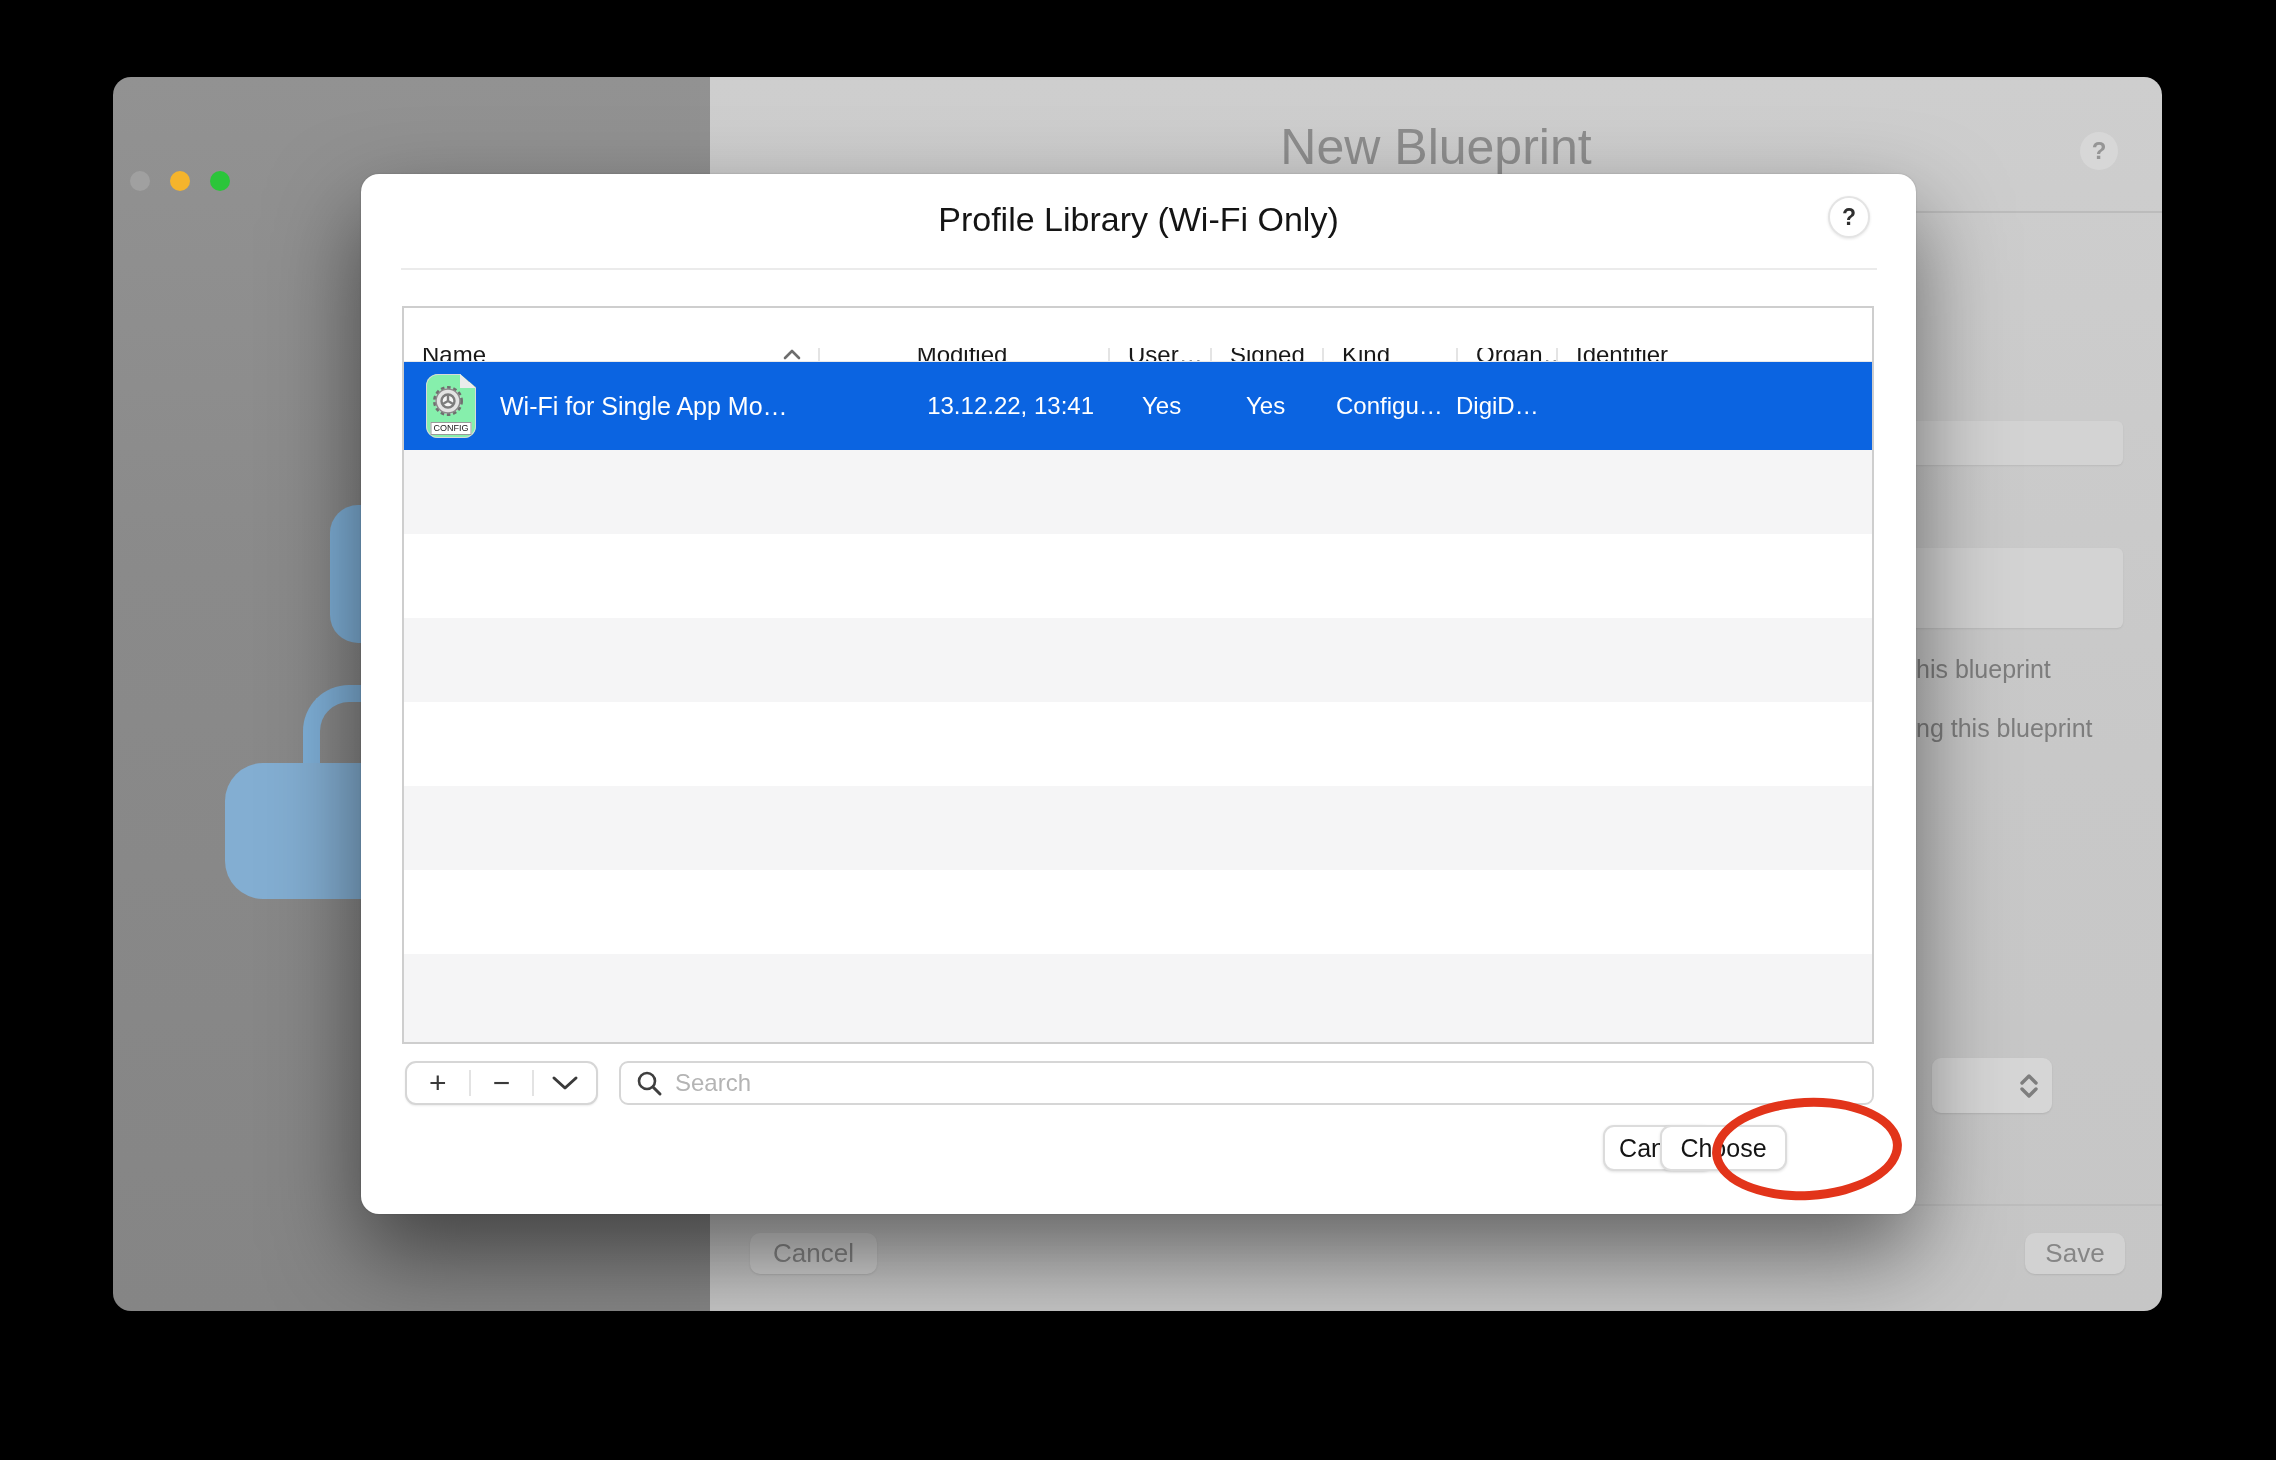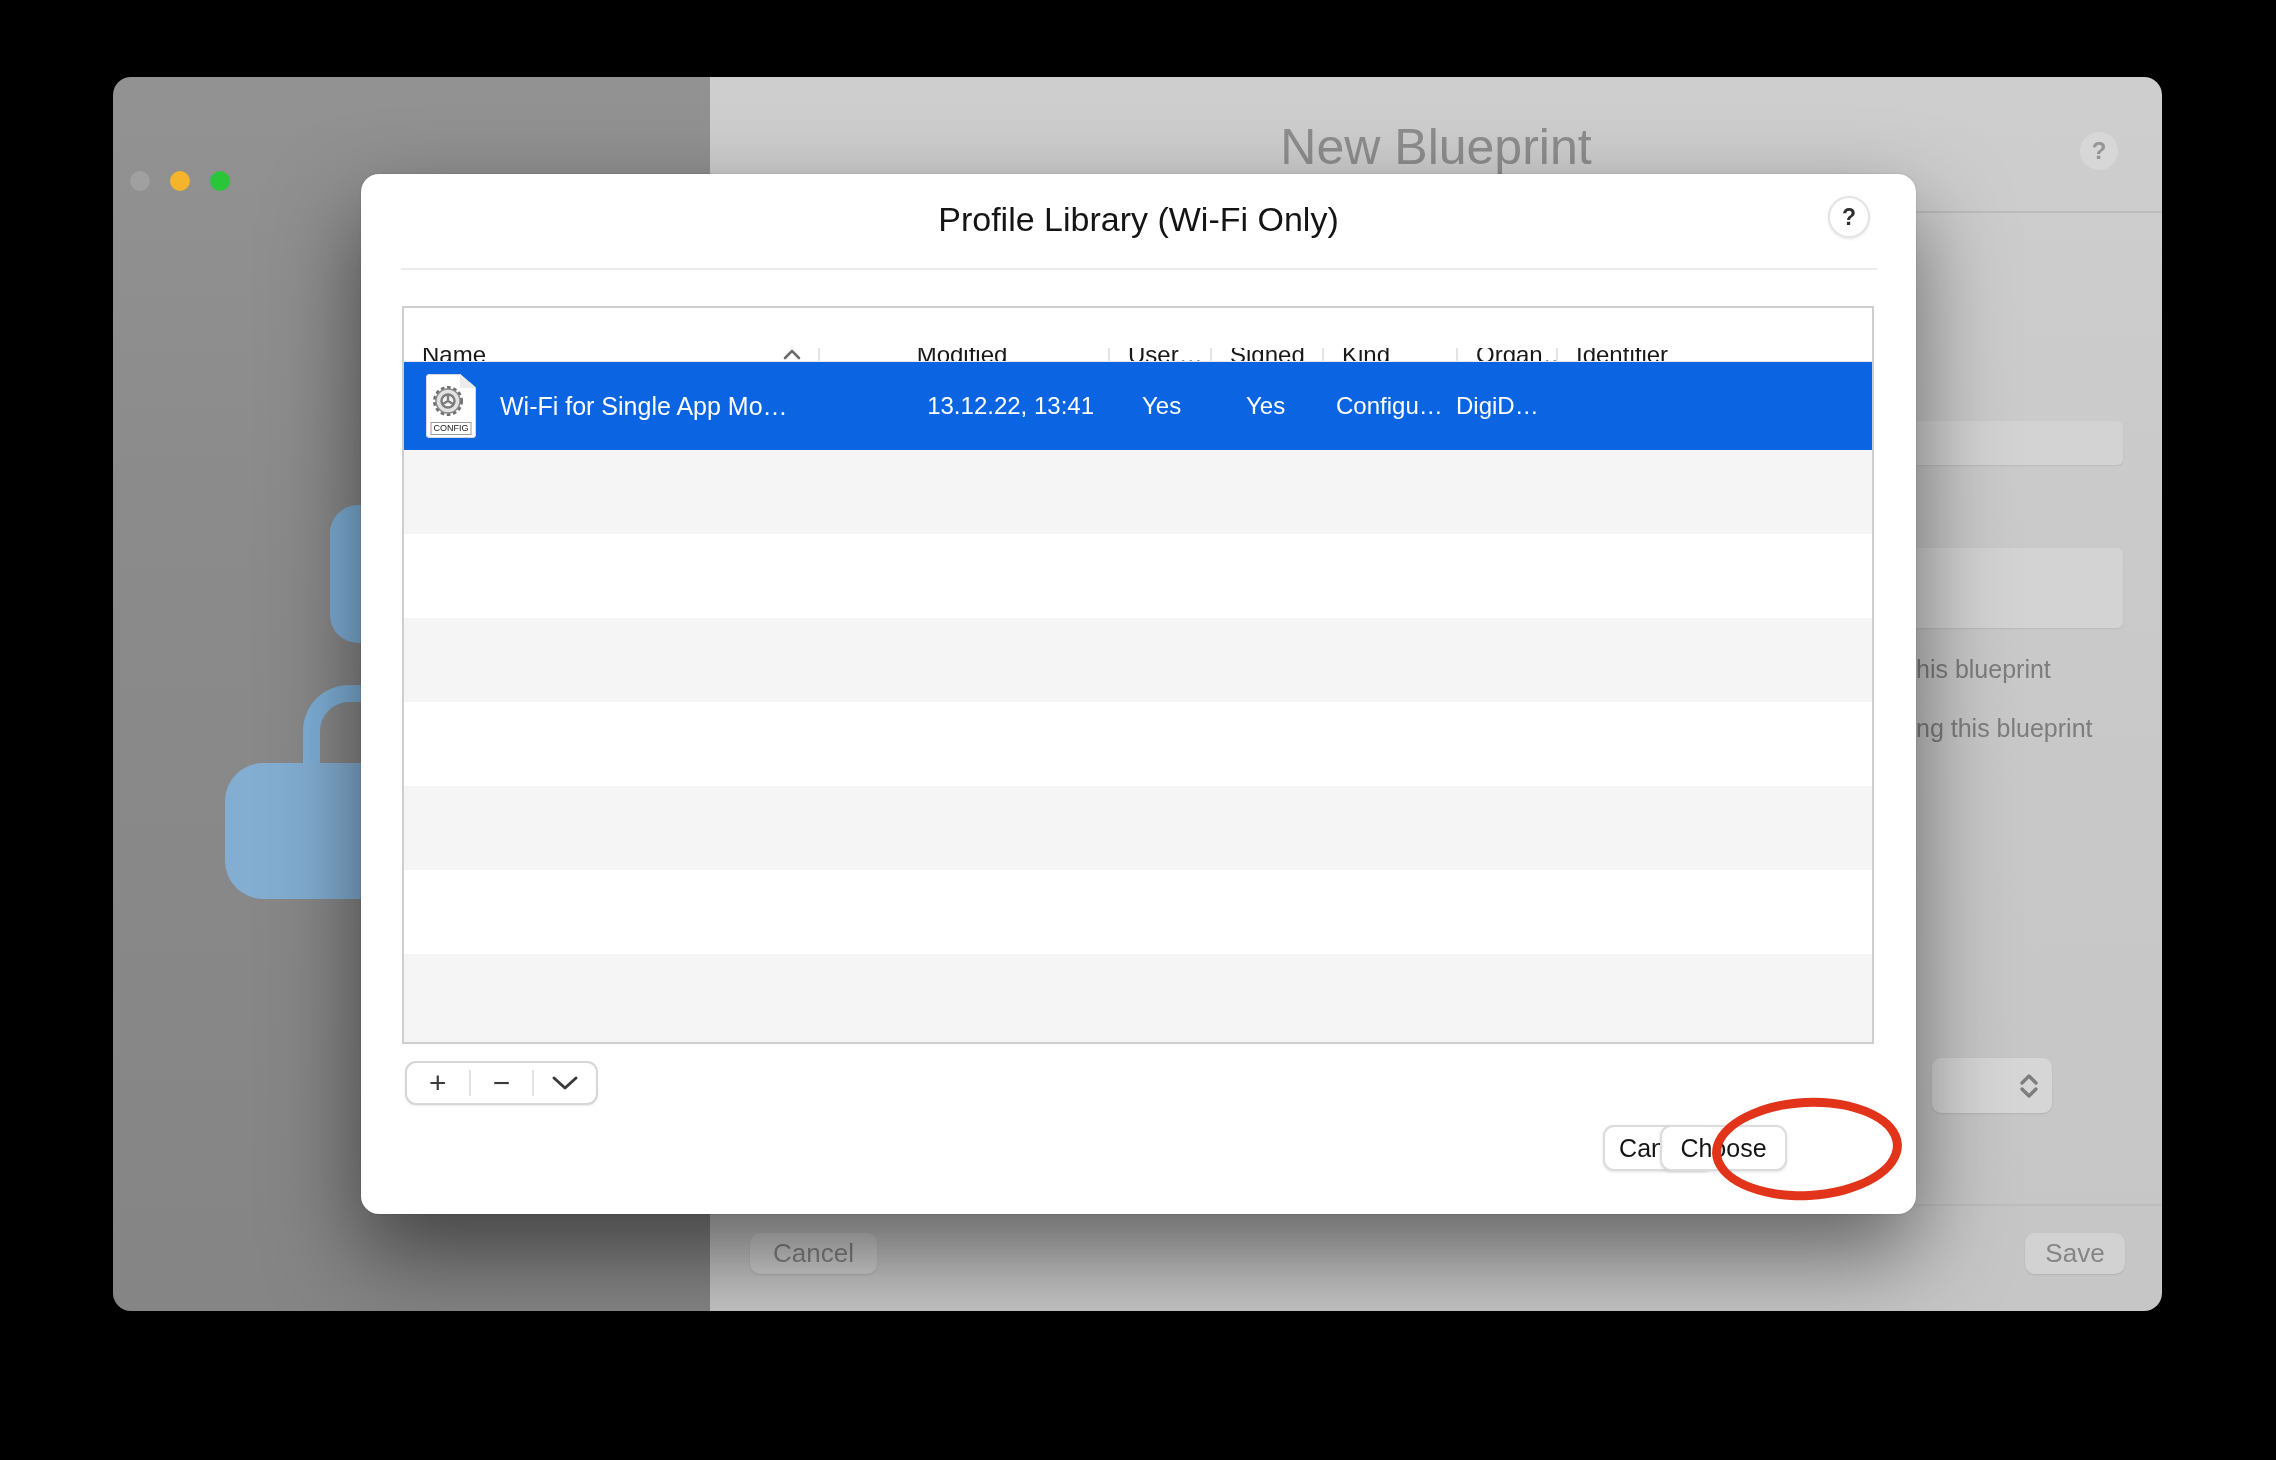--- a/index.html
+++ b/index.html
@@ -116,21 +116,21 @@
   .cell-modified { width:290px; justify-content:flex-end; padding-right:14px; font-weight:500; }
   .cell-user { width:102px; padding-left:34px; }
   .cell-signed { width:112px; padding-left:36px; }
   .cell-kind { width:134px; padding-left:14px; }
   .cell-org { width:100px; padding-left:0px; }
   .name-text { overflow:hidden; text-overflow:ellipsis; }
 
   
   .doc-icon {
     position:relative; width:50px; height:64px; flex:0 0 auto;
-    background:#ffffff; border-radius:4px;
+    background:#86efac; border-radius:12px;
     clip-path:polygon(0 0, 68% 0, 100% 21%, 100% 100%, 0 100%);
     box-shadow:inset 0 0 0 1px #d9d9d9;
   }
   .doc-fold { position:absolute; right:0; top:0; width:16px; height:14px;
     background:linear-gradient(225deg,#bfbfbf 50%,#ececec 50%); }
   .doc-gear { position:absolute; left:2px; top:8px; }
   .doc-label {
     position:absolute; left:50%; transform:translateX(-50%); bottom:3px;
     font-size:9px; color:#1a1a1a; background:#fff; border:1px solid #9a9a9a;
     padding:0 2px; line-height:11px; white-space:nowrap;
@@ -298,18 +298,27 @@
     <span class="seg-sep"></span>
     <button class="seg-btn">−</button>
     <span class="seg-sep"></span>
     <button class="seg-btn">
       <svg width="30" height="18" viewBox="0 0 30 18">
         <path d="M4 4 L15 14 L26 4" fill="none" stroke="#3a3a3a" stroke-width="3" stroke-linecap="round" stroke-linejoin="round"></path>
       </svg>
     </button>
   </div>
 
+  <div class="searchbox">
+    <span class="search-glyph">
+      <svg width="28" height="28" viewBox="0 0 28 28">
+        <circle cx="12" cy="12" r="8" fill="none" stroke="#3f3f3f" stroke-width="2.6"></circle>
+        <path d="M18 18 L25 25" stroke="#3f3f3f" stroke-width="3" stroke-linecap="round"></path>
+      </svg>
+    </span>
+    <input type="text" value="" placeholder="Search" style="">
+  </div>
 
   <button class="dlg-btn dlg-cancel">Cancel</button>
   <button class="dlg-btn dlg-choose">Choose</button>
 </div>
 
 <div class="annotation-ellipse"></div>
 
 </body></html>

